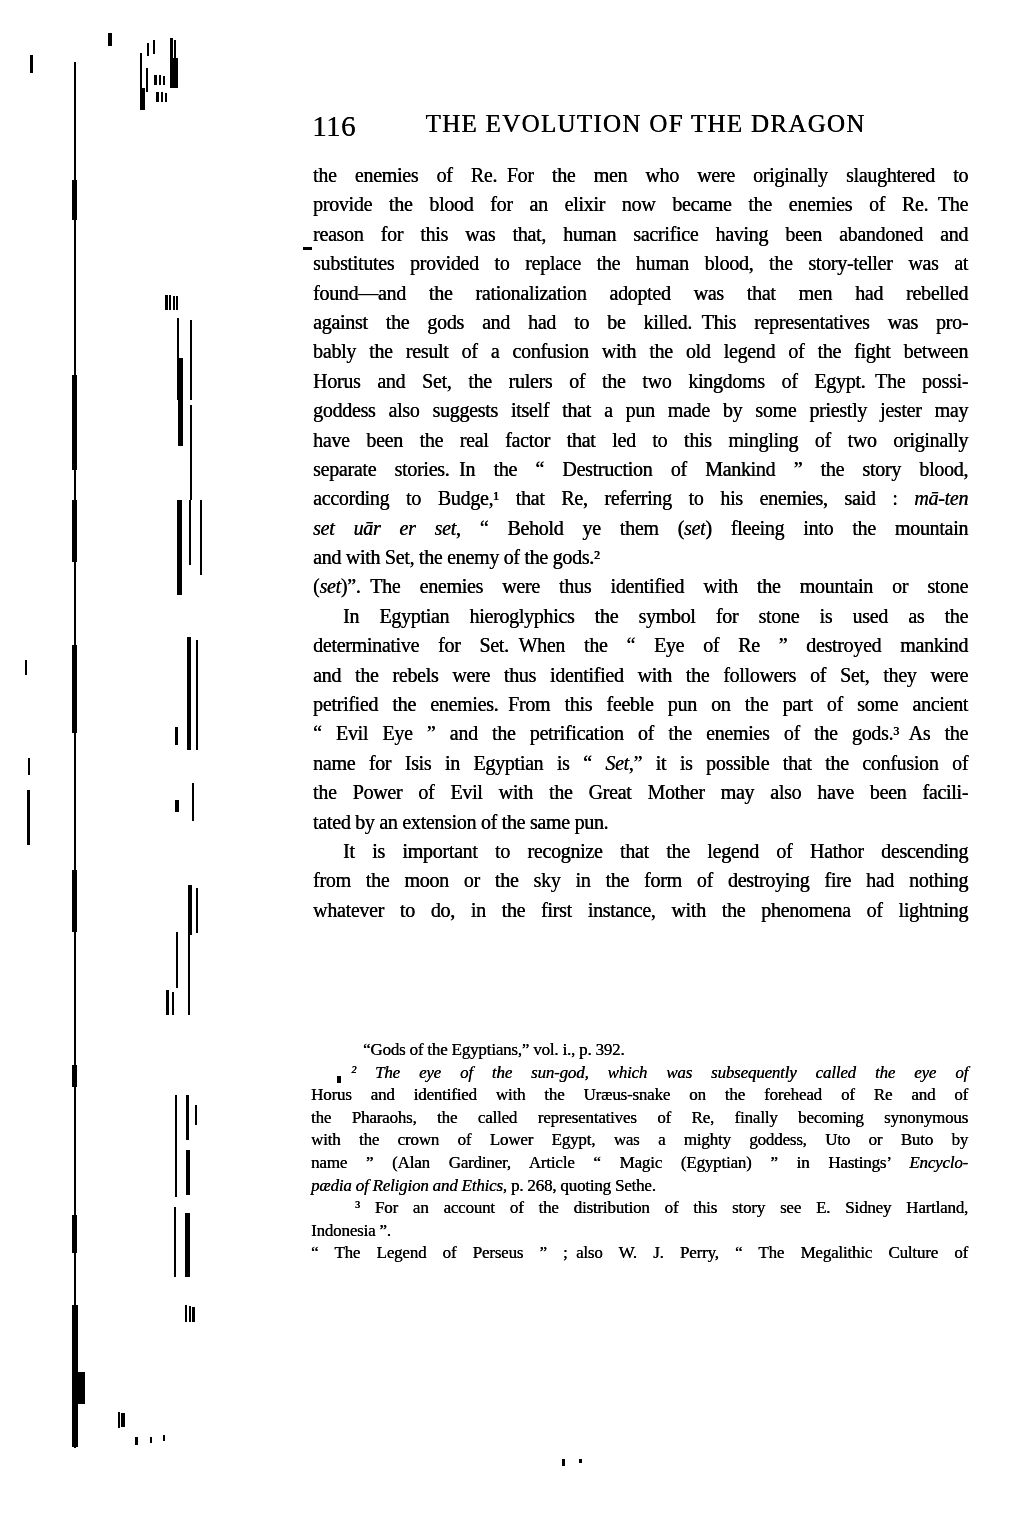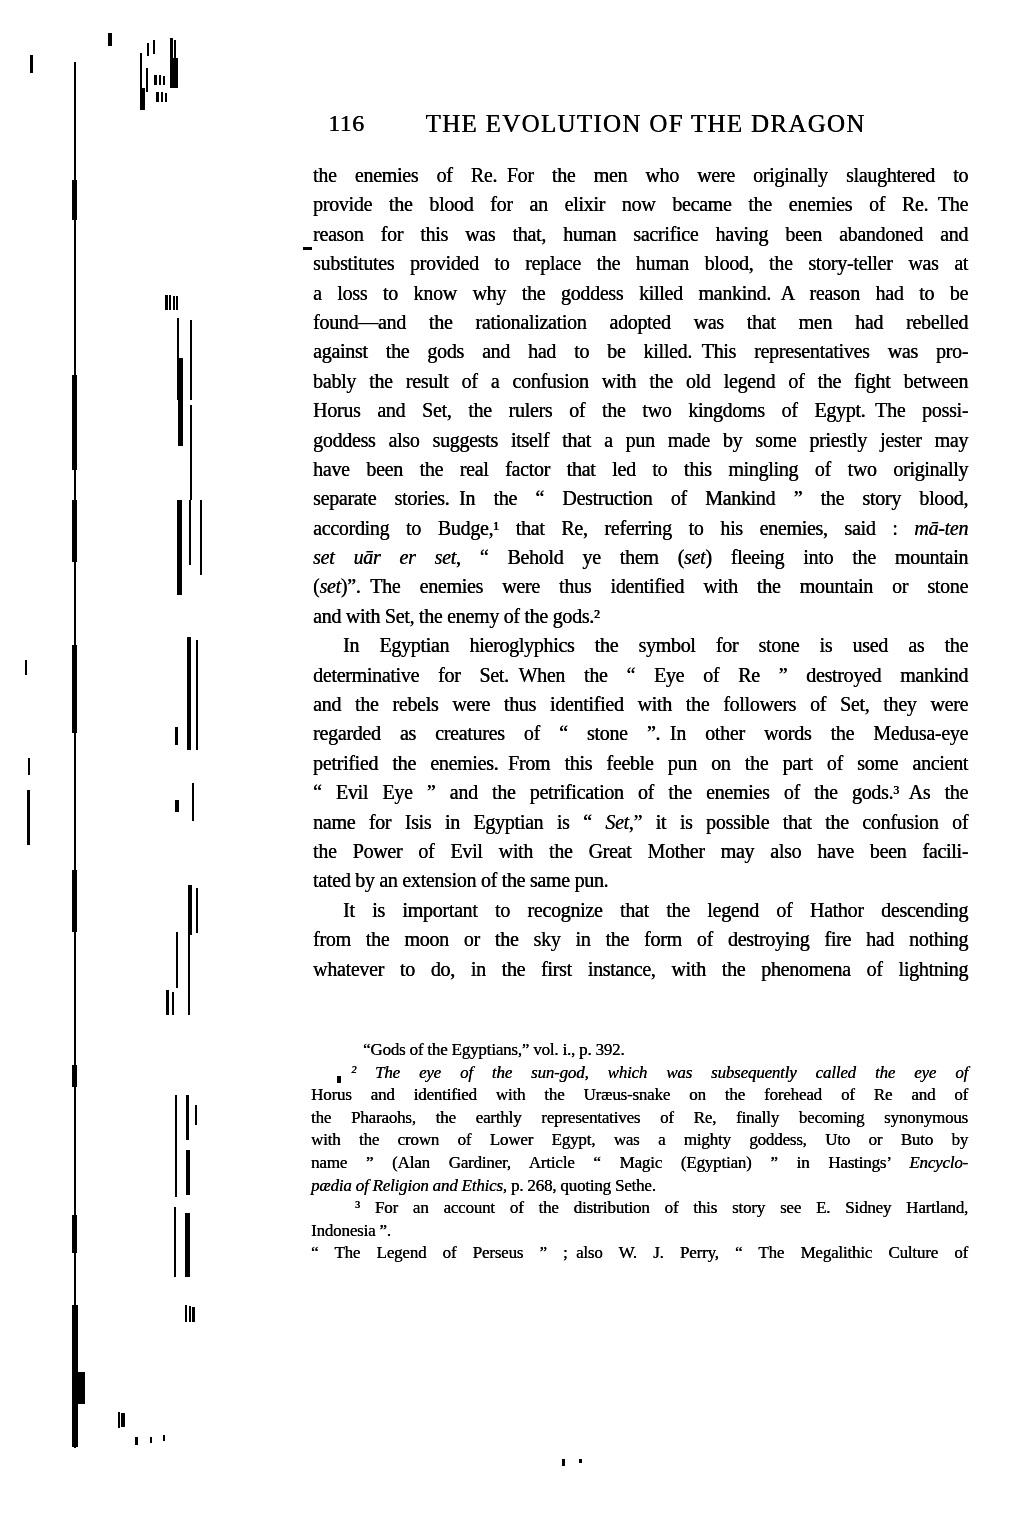--- a/index.html
+++ b/index.html
@@ -6,22 +6,22 @@
   #page {
     position:relative;
     width:1011px; height:1514px;
     background:#ffffff;
     overflow:hidden;
     font-family:"Liberation Serif", serif;
     color:#000;
   }
   
   #page-number {
-    position:absolute; left:328px; top:110px;
-    font-size:24px; letter-spacing:0.5px;
+    position:absolute; left:312px; top:110px;
+    font-size:29px; letter-spacing:0.5px;
     text-shadow:0.4px 0 0 #000;
     white-space:nowrap;
     font-family:Liberation Serif, serif;
   }
   #running-title {
     position:absolute; left:388px; top:110px; width:515px;
     text-align:center; font-size:25px; letter-spacing:1.3px;
     text-shadow:0.4px 0 0 #000;
     white-space:nowrap;
   }
@@ -50,50 +50,48 @@
 <div id="page">
   <div>
     <div id="page-number">116</div>
     <div id="running-title">THE EVOLUTION OF THE DRAGON</div>
   </div>
   <div id="body-text">
       <div class="bline j"><span>the enemies of Re. For the men who were originally slaughtered to</span></div>
       <div class="bline j"><span>provide the blood for an elixir now became the enemies of Re. The</span></div>
       <div class="bline j"><span>reason for this was that, human sacrifice having been abandoned and</span></div>
       <div class="bline j"><span>substitutes provided to replace the human blood, the story-teller was at</span></div>
-      <div class="bline j"><span>a loss to know why the goddess killed mankind. A reason had to be</span></div>
       <div class="bline j"><span>found—and the rationalization adopted was that men had rebelled</span></div>
       <div class="bline j"><span>against the gods and had to be killed. This representatives was pro-</span></div>
       <div class="bline j"><span>bably the result of a confusion with the old legend of the fight between</span></div>
       <div class="bline j"><span>Horus and Set, the rulers of the two kingdoms of Egypt. The possi-</span></div>
       <div class="bline j"><span>goddess also suggests itself that a pun made by some priestly jester may</span></div>
       <div class="bline j"><span>have been the real factor that led to this mingling of two originally</span></div>
       <div class="bline j"><span>separate stories. In the “ Destruction of Mankind ” the story blood,</span></div>
       <div class="bline j"><span>according to Budge,¹ that Re, referring to his enemies, said : </span><span class="it">mā-ten</span></div>
       <div class="bline j"><span class="it">set uār er set</span><span>, “ Behold ye them (</span><span class="it">set</span><span>) fleeing into the mountain</span></div>
+      <div class="bline"><span>and with Set, the enemy of the gods.²</span></div>
       <div class="bline j"><span>(</span><span class="it">set</span><span>)”. The enemies were thus identified with the mountain or stone</span></div>
-      <div class="bline"><span>and with Set, the enemy of the gods.²</span></div>
       <div class="bline j" style="text-indent: 30px;"><span>In Egyptian hieroglyphics the symbol for stone is used as the</span></div>
       <div class="bline j"><span>determinative for Set. When the “ Eye of Re ” destroyed mankind</span></div>
       <div class="bline j"><span>and the rebels were thus identified with the followers of Set, they were</span></div>
-      <div class="bline j"><span>regarded as creatures of “ stone ”. In other words the Medusa-eye</span></div>
       <div class="bline j"><span>petrified the enemies. From this feeble pun on the part of some ancient</span></div>
       <div class="bline j"><span>“ Evil Eye ” and the petrification of the enemies of the gods.³ As the</span></div>
       <div class="bline j"><span>name for Isis in Egyptian is “ </span><span class="it">Set</span><span>,” it is possible that the confusion of</span></div>
       <div class="bline j"><span>the Power of Evil with the Great Mother may also have been facili-</span></div>
       <div class="bline"><span>tated by an extension of the same pun.</span></div>
       <div class="bline j" style="text-indent: 30px;"><span>It is important to recognize that the legend of Hathor descending</span></div>
       <div class="bline j"><span>from the moon or the sky in the form of destroying fire had nothing</span></div>
       <div class="bline j"><span>whatever to do, in the first instance, with the phenomena of lightning</span></div>
     </div>
   <div id="footnotes">
       <div class="fline" style="text-indent: 52px;"><span>“Gods of the Egyptians,” vol. i., p. 392.</span></div>
       <div class="fline j" style="text-indent: 40px; font-style: italic;"><span>² The eye of the sun-god, which was subsequently called the eye of</span></div>
       <div class="fline j"><span>Horus and identified with the Uræus-snake on the forehead of Re and of</span></div>
-      <div class="fline j"><span>the Pharaohs, the earthly representatives of Re, finally becoming synonymous</span></div>
+      <div class="fline j"><span>the Pharaohs, the called representatives of Re, finally becoming synonymous</span></div>
       <div class="fline j"><span>with the crown of Lower Egypt, was a mighty goddess, Uto or Buto by</span></div>
       <div class="fline j"><span>name ” (Alan Gardiner, Article “ Magic (Egyptian) ” in Hastings’ </span><span class="it">Encyclo-</span></div>
       <div class="fline"><span class="it">pædia of Religion and Ethics</span><span>, p. 268, quoting Sethe.</span></div>
       <div class="fline j" style="text-indent: 44px;"><span>³ For an account of the distribution of this story see E. Sidney Hartland,</span></div>
       <div class="fline"><span>Indonesia ”.</span></div>
       <div class="fline j"><span>“ The Legend of Perseus ” ; also W. J. Perry, “ The Megalithic Culture of</span></div>
     </div>
   <div id="artifacts">
       <div class="art" style="left: 74px; top: 62px; width: 2px; height: 1386px;"></div>
       <div class="art" style="left: 72px; top: 180px; width: 5px; height: 40px;"></div>

